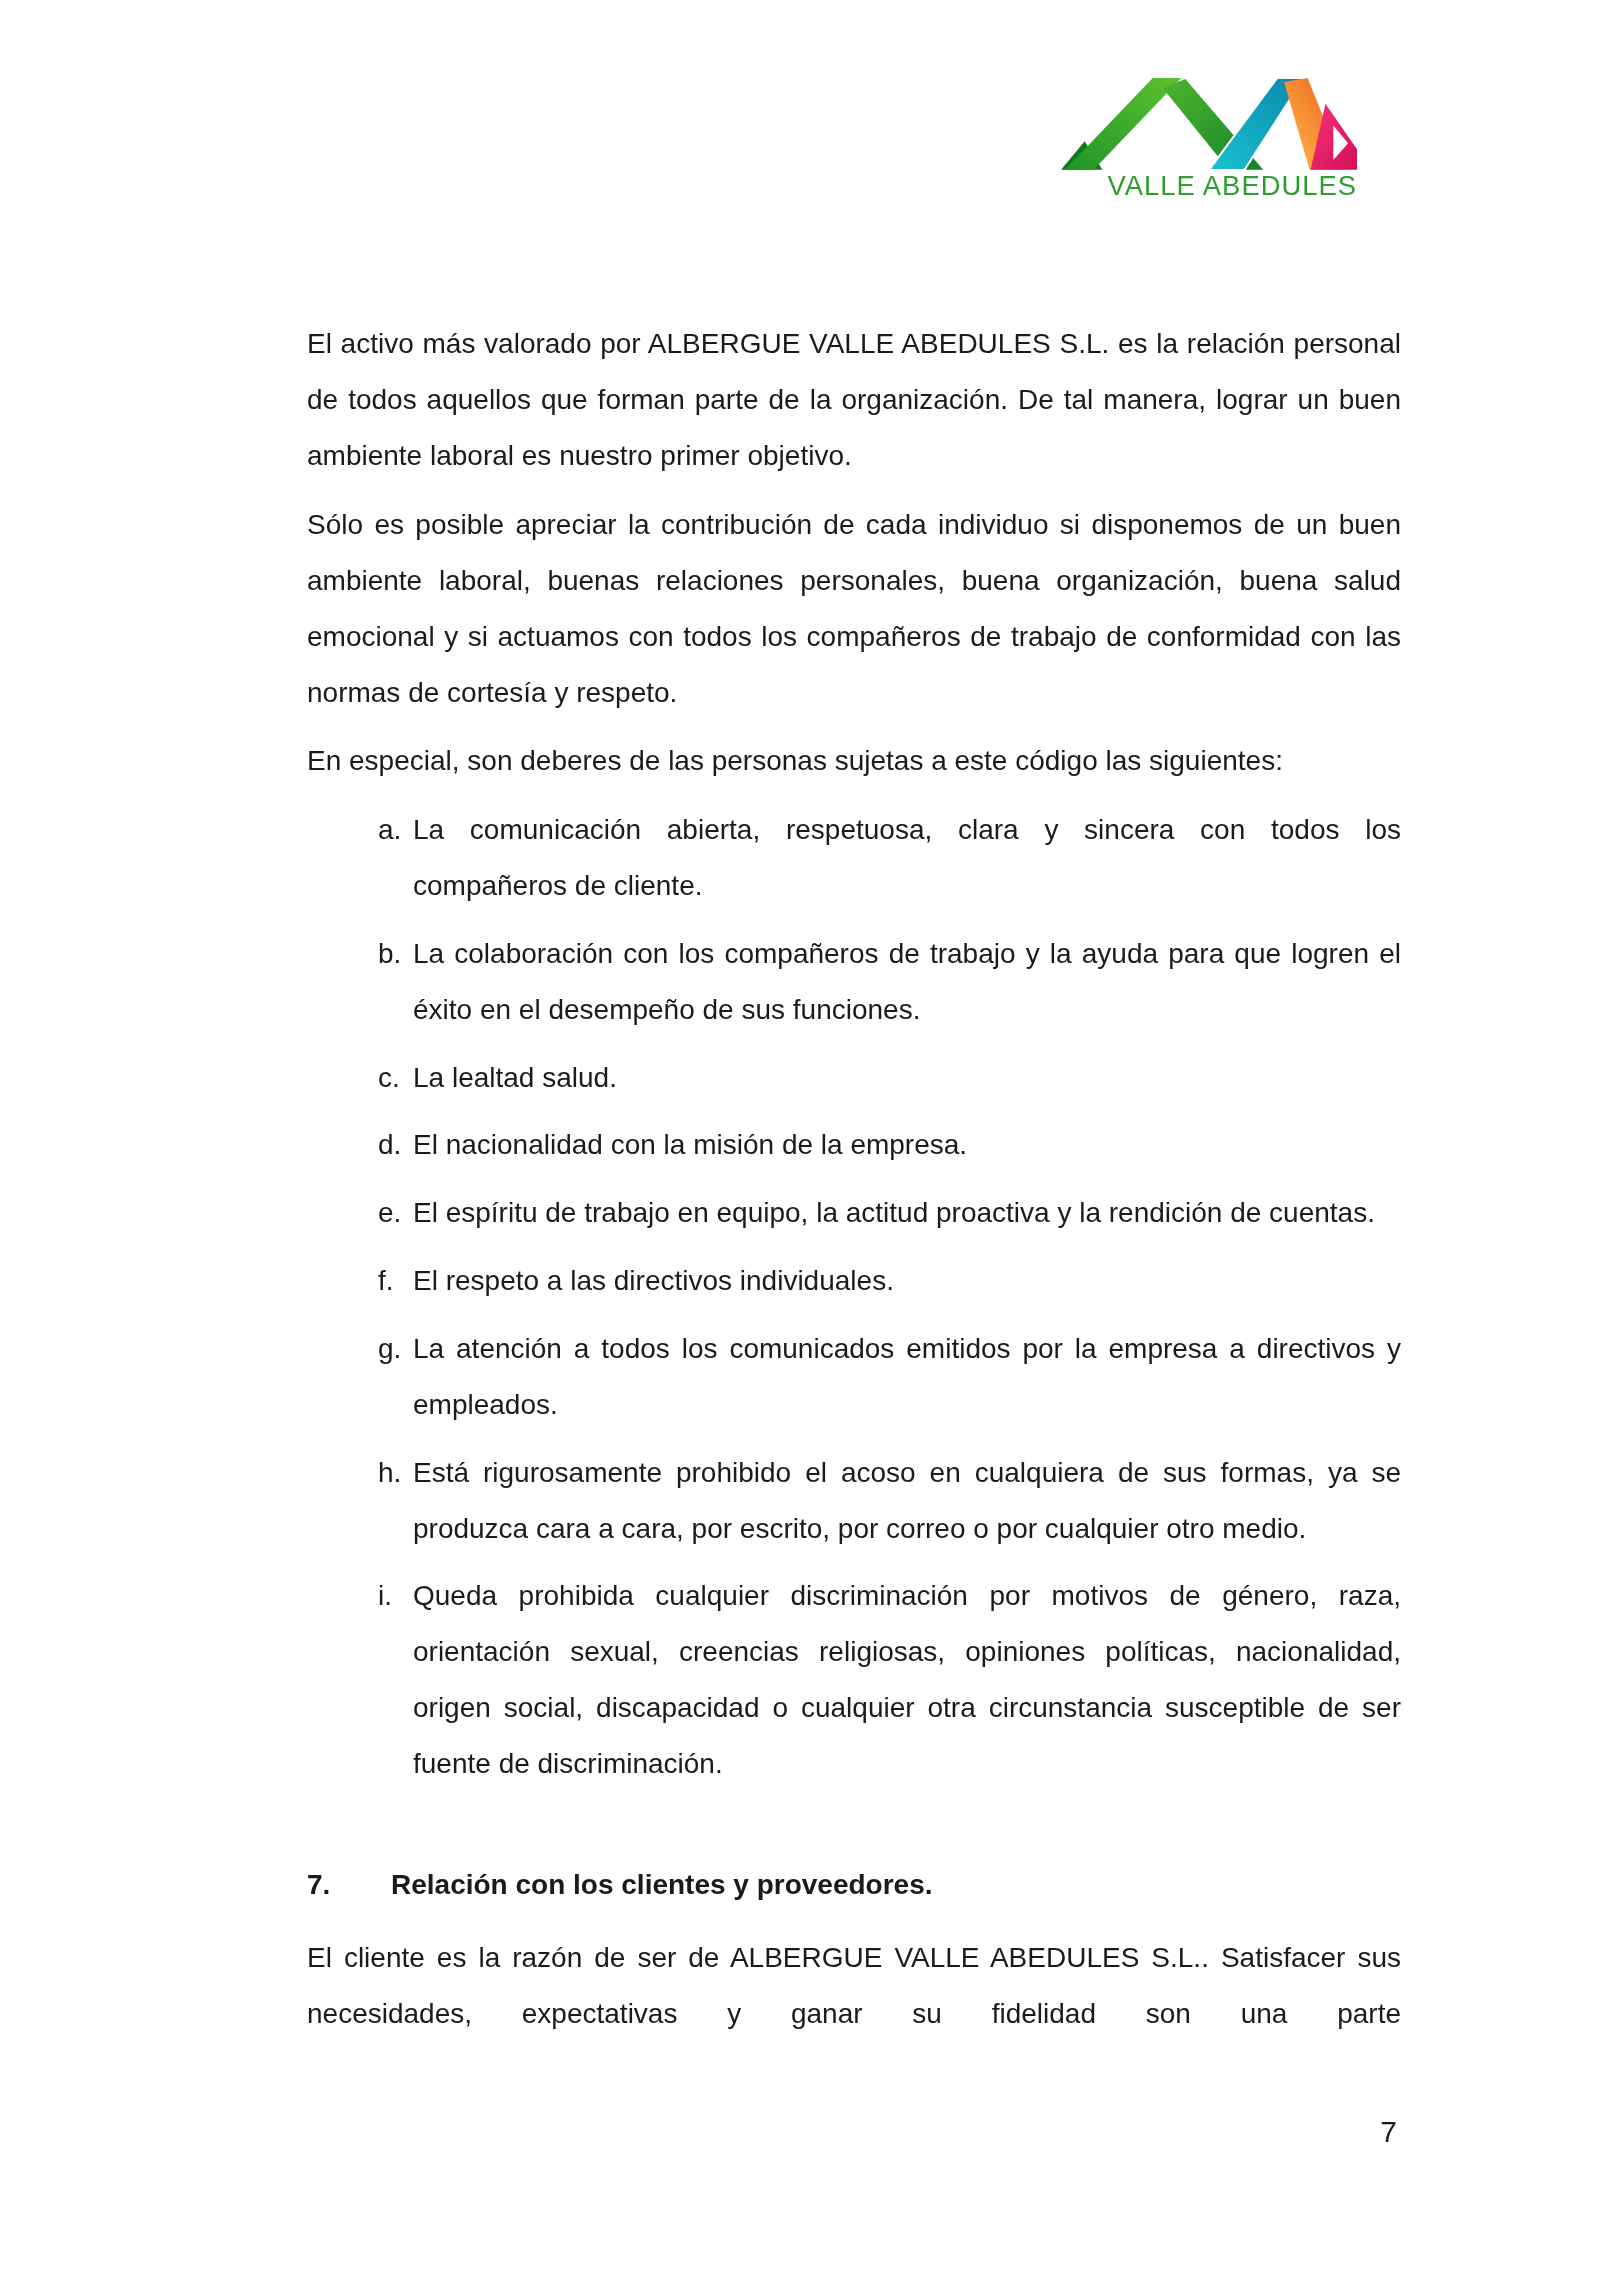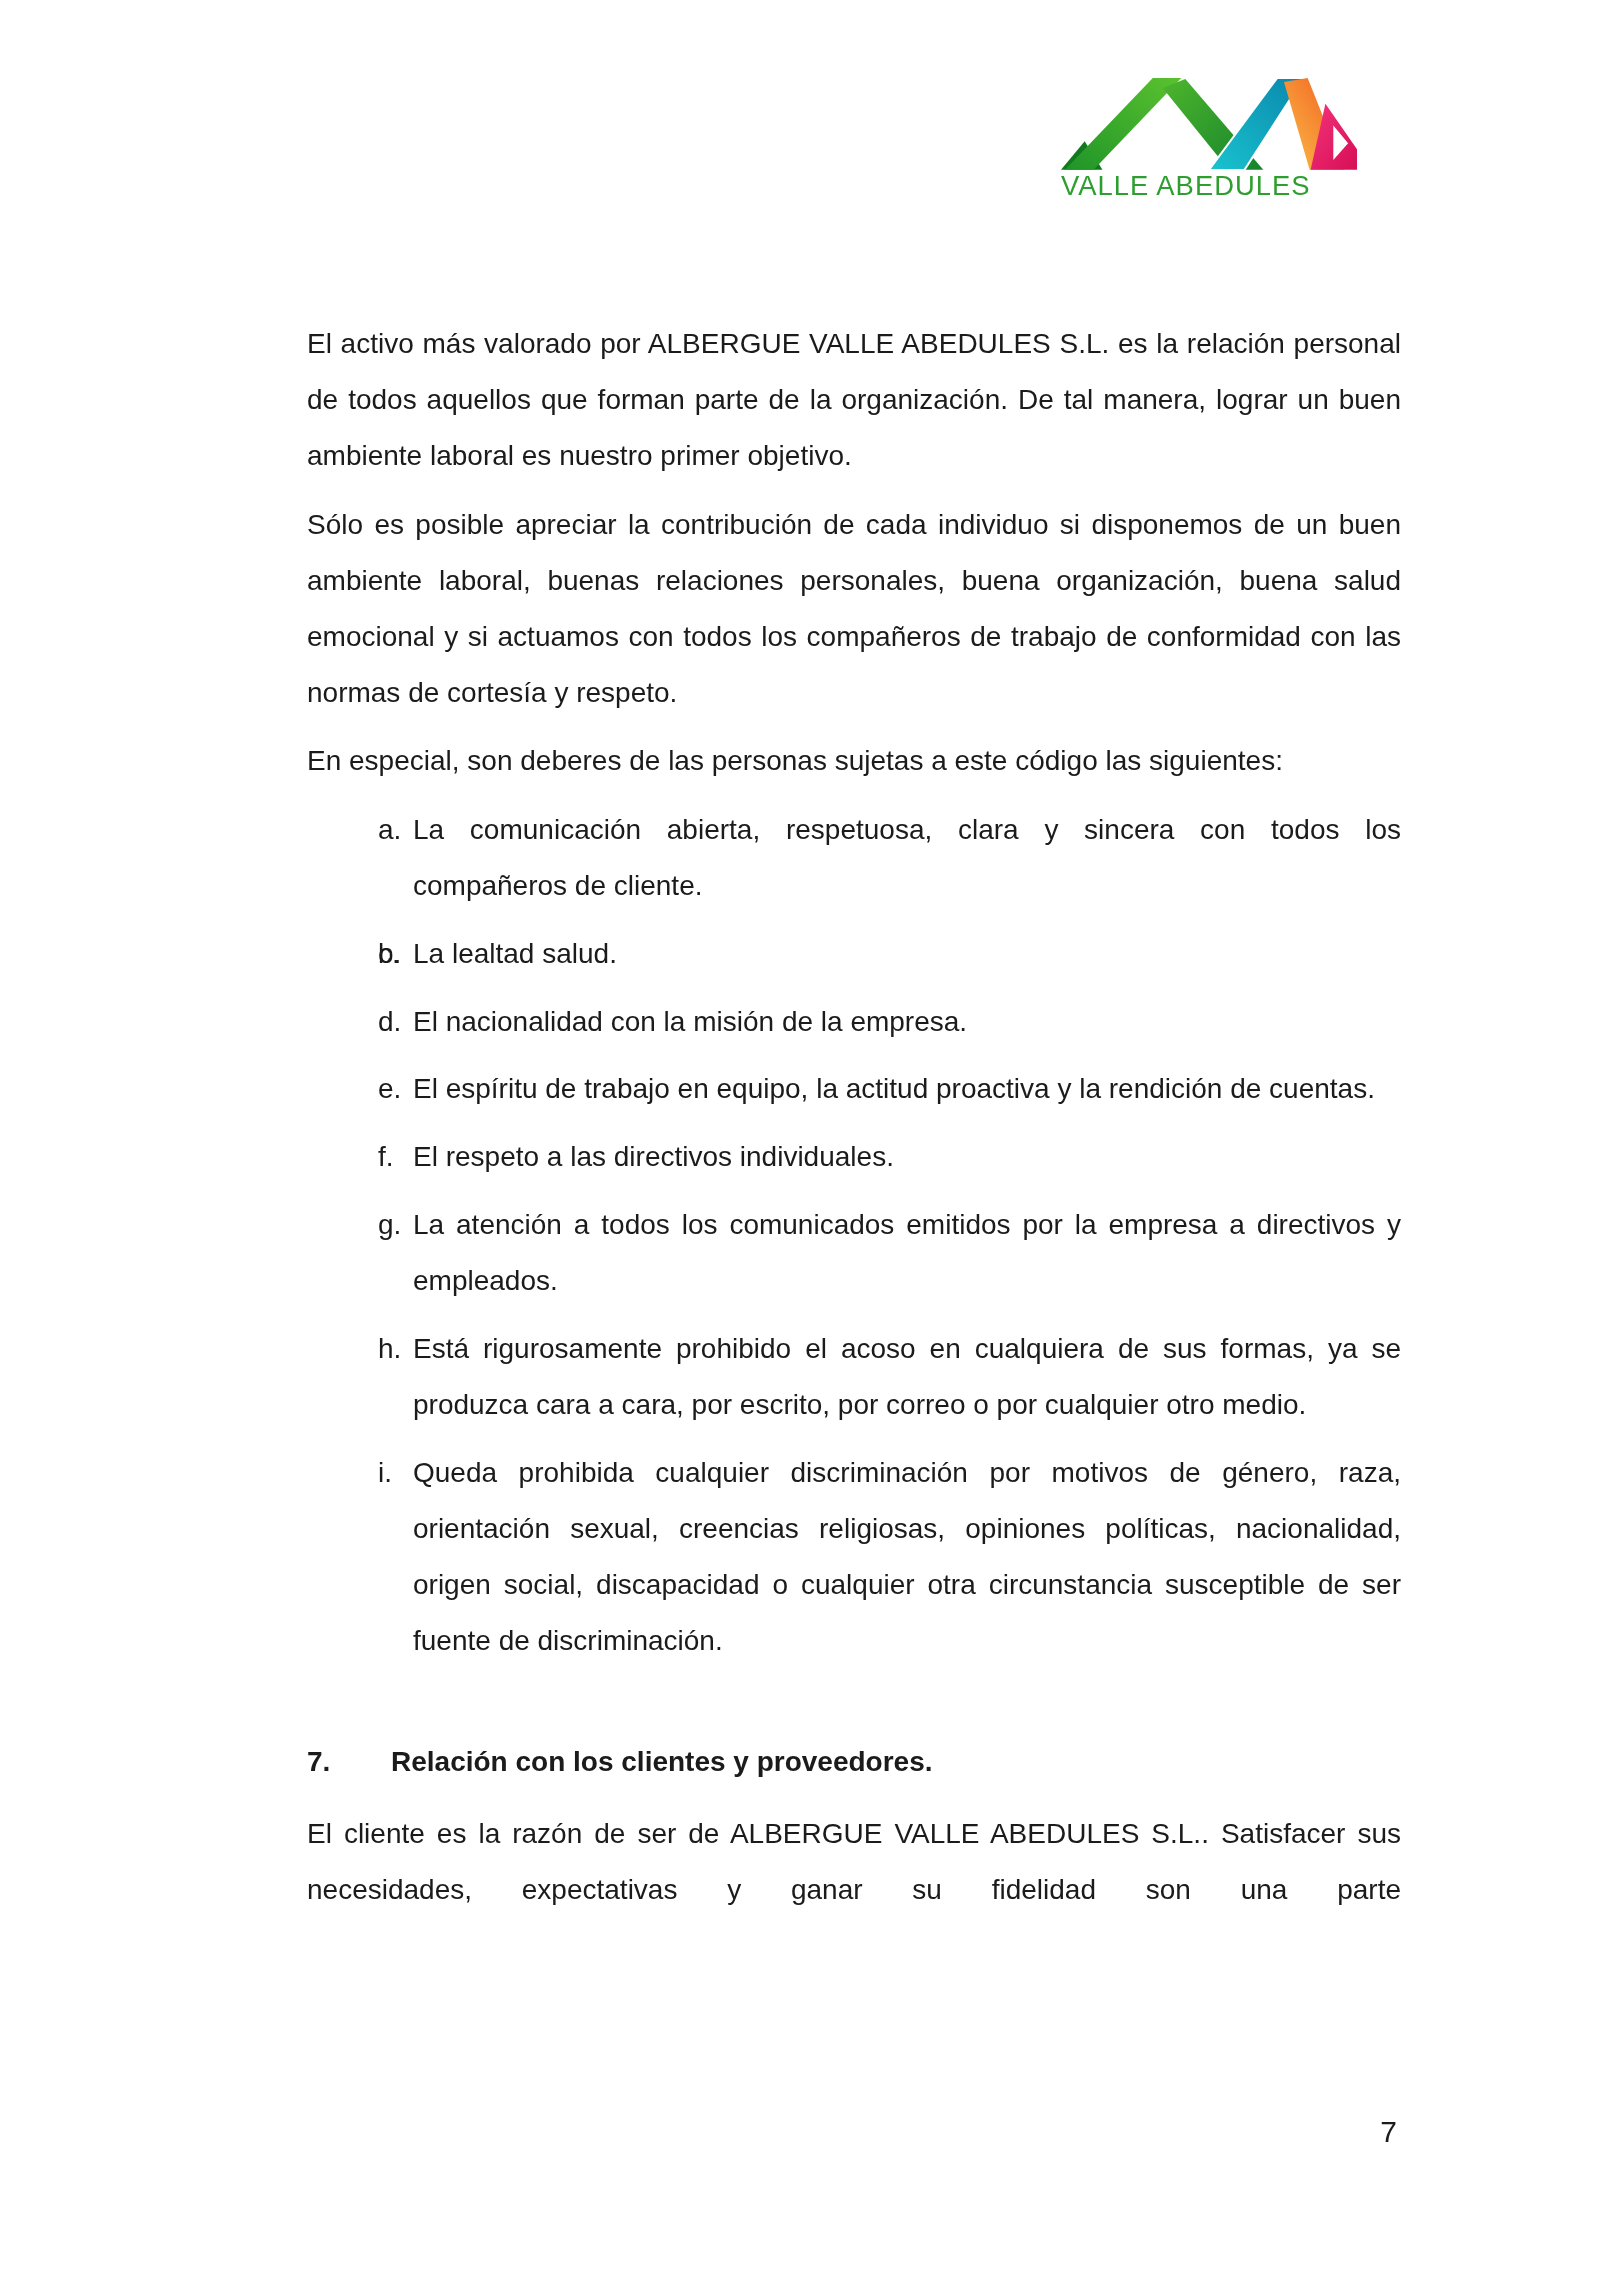--- a/index.html
+++ b/index.html
@@ -12,21 +12,21 @@
     color: #1b1b1b;
     overflow: hidden;
   }
 
   
   .logo-block {
     position: absolute;
     left: 1061px;
     top: 76px;
     width: 296px;
-    text-align: left;
+    text-align: right;
   }
   .logo-graphic { display: block; width: 296px; height: 94px; }
   .logo-text {
     display: block;
     margin-top: 2px;
     font-size: 27.4px;
     line-height: 27.4px;
     font-weight: 400;
     letter-spacing: 1px;
     color: #2f9e30;
@@ -124,21 +124,21 @@
   <div class="content">
 
     <p>El activo más valorado por ALBERGUE VALLE ABEDULES S.L. es la relación personal de todos aquellos que forman parte de la organización. De tal manera, lograr un buen ambiente laboral es nuestro primer objetivo.</p>
 
     <p>Sólo es posible apreciar la contribución de cada individuo si disponemos de un buen ambiente laboral, buenas relaciones personales, buena organización, buena salud emocional y si actuamos con todos los compañeros de trabajo de conformidad con las normas de cortesía y respeto.</p>
 
     <p class="p-hanging">En especial, son deberes de las personas sujetas a este código las siguientes:</p>
 
     <ol class="duties">
         <li class="duty-item"><span class="marker">a.</span><span class="duty-text">La comunicación abierta, respetuosa, clara y sincera con todos los compañeros de cliente.</span></li>
-        <li class="duty-item"><span class="marker">b.</span></li>
+        <li class="duty-item"><span class="marker">b.</span><span class="duty-text">La colaboración con los compañeros de trabajo y la ayuda para que logren el éxito en el desempeño de sus funciones.</span></li>
         <li class="duty-item"><span class="marker">c.</span><span class="duty-text">La lealtad salud.</span></li>
         <li class="duty-item"><span class="marker">d.</span><span class="duty-text">El nacionalidad con la misión de la empresa.</span></li>
         <li class="duty-item"><span class="marker">e.</span><span class="duty-text">El espíritu de trabajo en equipo, la actitud proactiva y la rendición de cuentas.</span></li>
         <li class="duty-item"><span class="marker">f.</span><span class="duty-text">El respeto a las directivos individuales.</span></li>
         <li class="duty-item"><span class="marker">g.</span><span class="duty-text">La atención a todos los comunicados emitidos por la empresa a directivos y empleados.</span></li>
         <li class="duty-item"><span class="marker">h.</span><span class="duty-text">Está rigurosamente prohibido el acoso en cualquiera de sus formas, ya se produzca cara a cara, por escrito, por correo o por cualquier otro medio.</span></li>
         <li class="duty-item"><span class="marker">i.</span><span class="duty-text">Queda prohibida cualquier discriminación por motivos de género, raza, orientación sexual, creencias religiosas, opiniones políticas, nacionalidad, origen social, discapacidad o cualquier otra circunstancia susceptible de ser fuente de discriminación.</span></li>
       </ol>
 
     <div class="section-heading">

